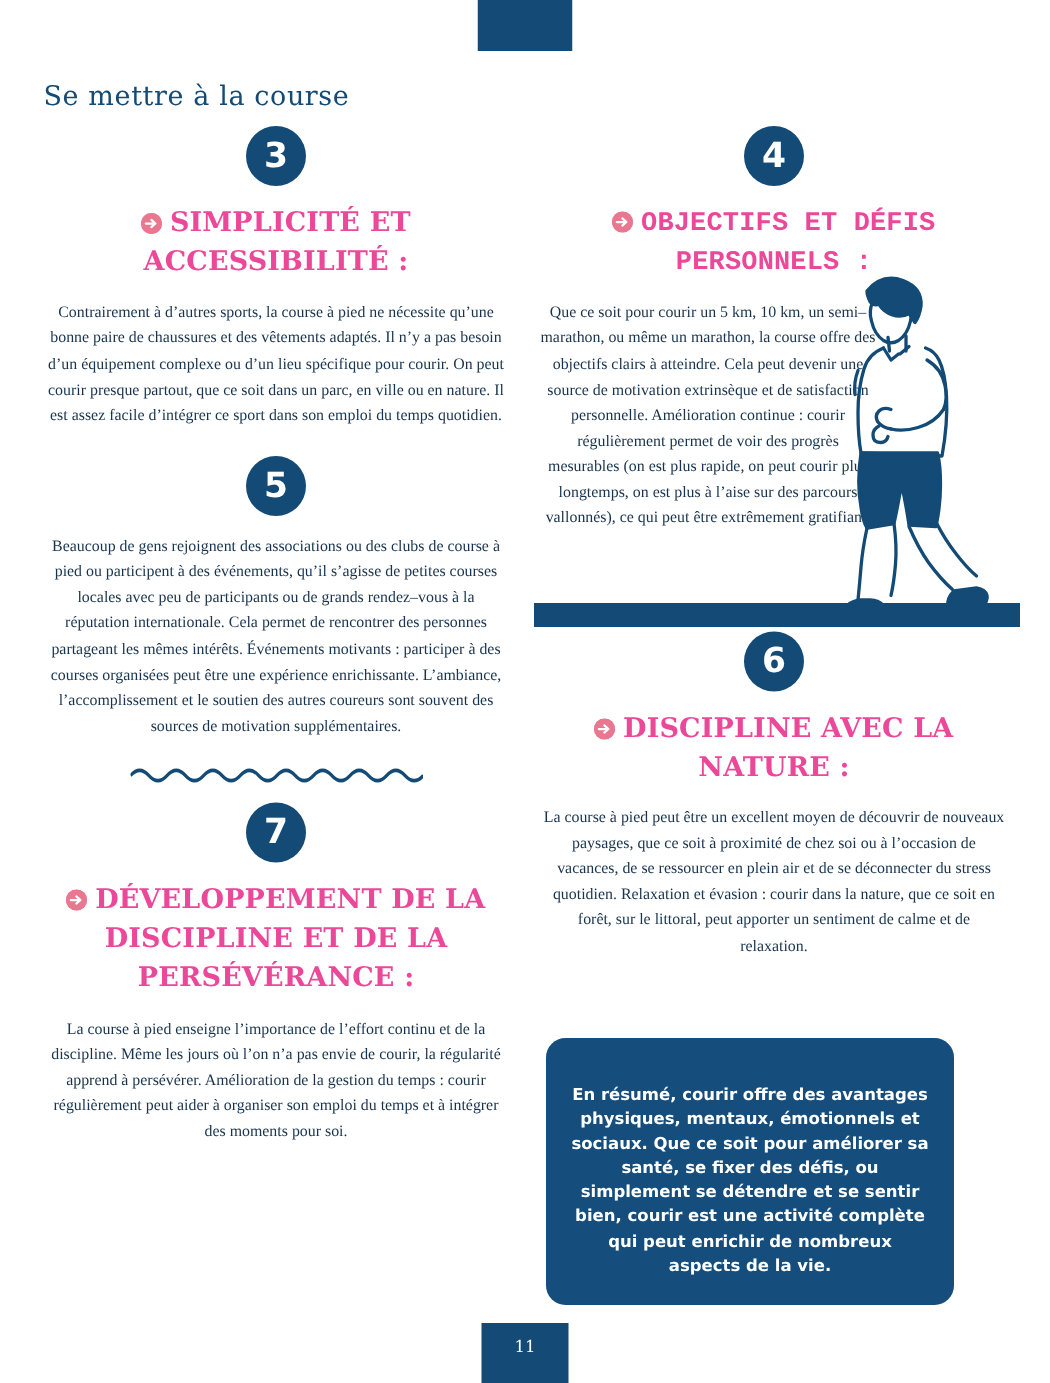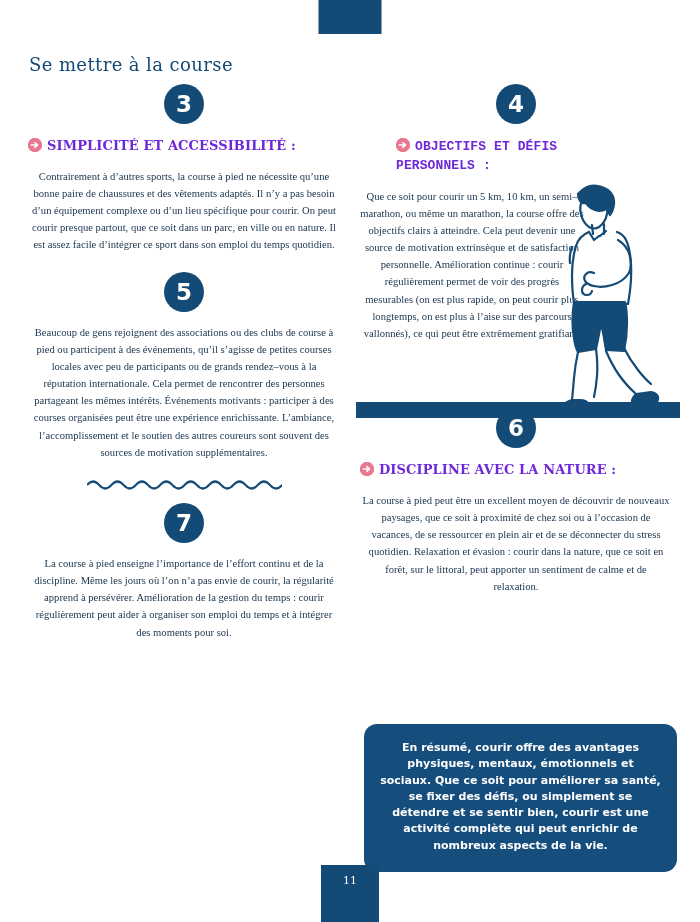--- a/index.html
+++ b/index.html
@@ -74,27 +74,27 @@
     font-weight: bold;
     font-size: 23px;
     line-height: 40px;
     text-align: center;
     margin: 0 auto 12px auto;
     letter-spacing: 0;
   }
 
   .sec-head {
     display: block;
-    text-align: left;
+    text-align: center;
     font-family: "DejaVu Serif", serif;
     font-weight: bold;
-    font-size: 13px;
+    font-size: 18px;
     letter-spacing: 0.1px;
     line-height: 1.45;
-    color: #6d28d9;
+    color: #ec4899;
     margin: 0 0 12px 0;
     padding: 0 4px;
   }
   .arrow-icon {
     display: inline-block;
     width: 14px;
     height: 14px;
     border-radius: 50%;
     background: #e8778f;
     position: relative;
@@ -136,45 +136,45 @@
     width: 195px;
     height: 16px;
     margin: 16px auto 10px auto;
     display: block;
   }
 
   
   .summary-box {
     position: absolute;
     left: 364px;
-    top: 724px;
-    width: 313px;
+    top: 692px;
+    width: 272px;
     box-sizing: border-box;
     background: #154d7c;
     border-radius: 13px;
-    padding: 16px 16px 18px 16px;
+    padding: 30px 16px 18px 16px;
   }
   .summary-text {
     text-align: center;
     color: #ffffff;
     font-family: "DejaVu Sans", sans-serif;
     font-weight: bold;
     font-size: 11px;
     line-height: 1.48;
     margin: 0;
   }
 
   
   .footer-tab {
     position: absolute;
     left: 50%;
     transform: translateX(-50%);
     bottom: 0;
     width: 58px;
-    height: 57px;
+    height: 40px;
     background: #134a76;
   }
   .footer-num {
     position: absolute;
     top: 9px;
     left: 0;
     width: 58px;
     text-align: center;
     font-family: "DejaVu Serif", serif;
     font-size: 11px;
@@ -211,20 +211,28 @@
         <div class="num-badge">5</div>
         <p class="sec-body">Beaucoup de gens rejoignent des associations ou des clubs de course à pied ou participent à des événements, qu’il s’agisse de petites courses locales avec peu de participants ou de grands rendez–vous à la réputation internationale. Cela permet de rencontrer des personnes partageant les mêmes intérêts. Événements motivants : participer à des courses organisées peut être une expérience enrichissante. L’ambiance, l’accomplissement et le soutien des autres coureurs sont souvent des sources de motivation supplémentaires.</p>
       </div>
 
       <svg class="wave-divider" viewBox="0 0 195 14" preserveAspectRatio="none">
         <path d="M0 7 q6.1 -6 12.2 0 t12.2 0 t12.2 0 t12.2 0 t12.2 0 t12.2 0 t12.2 0 t12.2 0 t12.2 0 t12.2 0 t12.2 0 t12.2 0 t12.2 0 t12.2 0 t12.2 0 t12.2 0" stroke="#134a76" stroke-width="2" fill="none"></path>
       </svg>
 
       <div class="section">
         <div class="num-badge">7</div>
+        <div class="sec-head">
+          <span class="arrow-icon">
+            <svg width="14" height="14" viewBox="0 0 14 14">
+              <circle cx="7" cy="7" r="7" fill="#e8778f"></circle>
+              <path d="M3.2 7 h5.4 M6.9 4.6 L9.6 7 L6.9 9.4" stroke="#ffffff" stroke-width="1.5" fill="none" stroke-linecap="round" stroke-linejoin="round"></path>
+            </svg>
+          </span><span>DÉVELOPPEMENT DE LA DISCIPLINE ET DE LA PERSÉVÉRANCE :</span>
+        </div>
         <p class="sec-body">La course à pied enseigne l’importance de l’effort continu et de la discipline. Même les jours où l’on n’a pas envie de courir, la régularité apprend à persévérer. Amélioration de la gestion du temps : courir régulièrement peut aider à organiser son emploi du temps et à intégrer des moments pour soi.</p>
       </div>
 
     </div>
 
     <div class="col col-right">
 
       <div class="section">
         <div class="num-badge">4</div>
         <div class="sec-head" style="padding:0 40px;font-family:Liberation Mono, monospace;">

